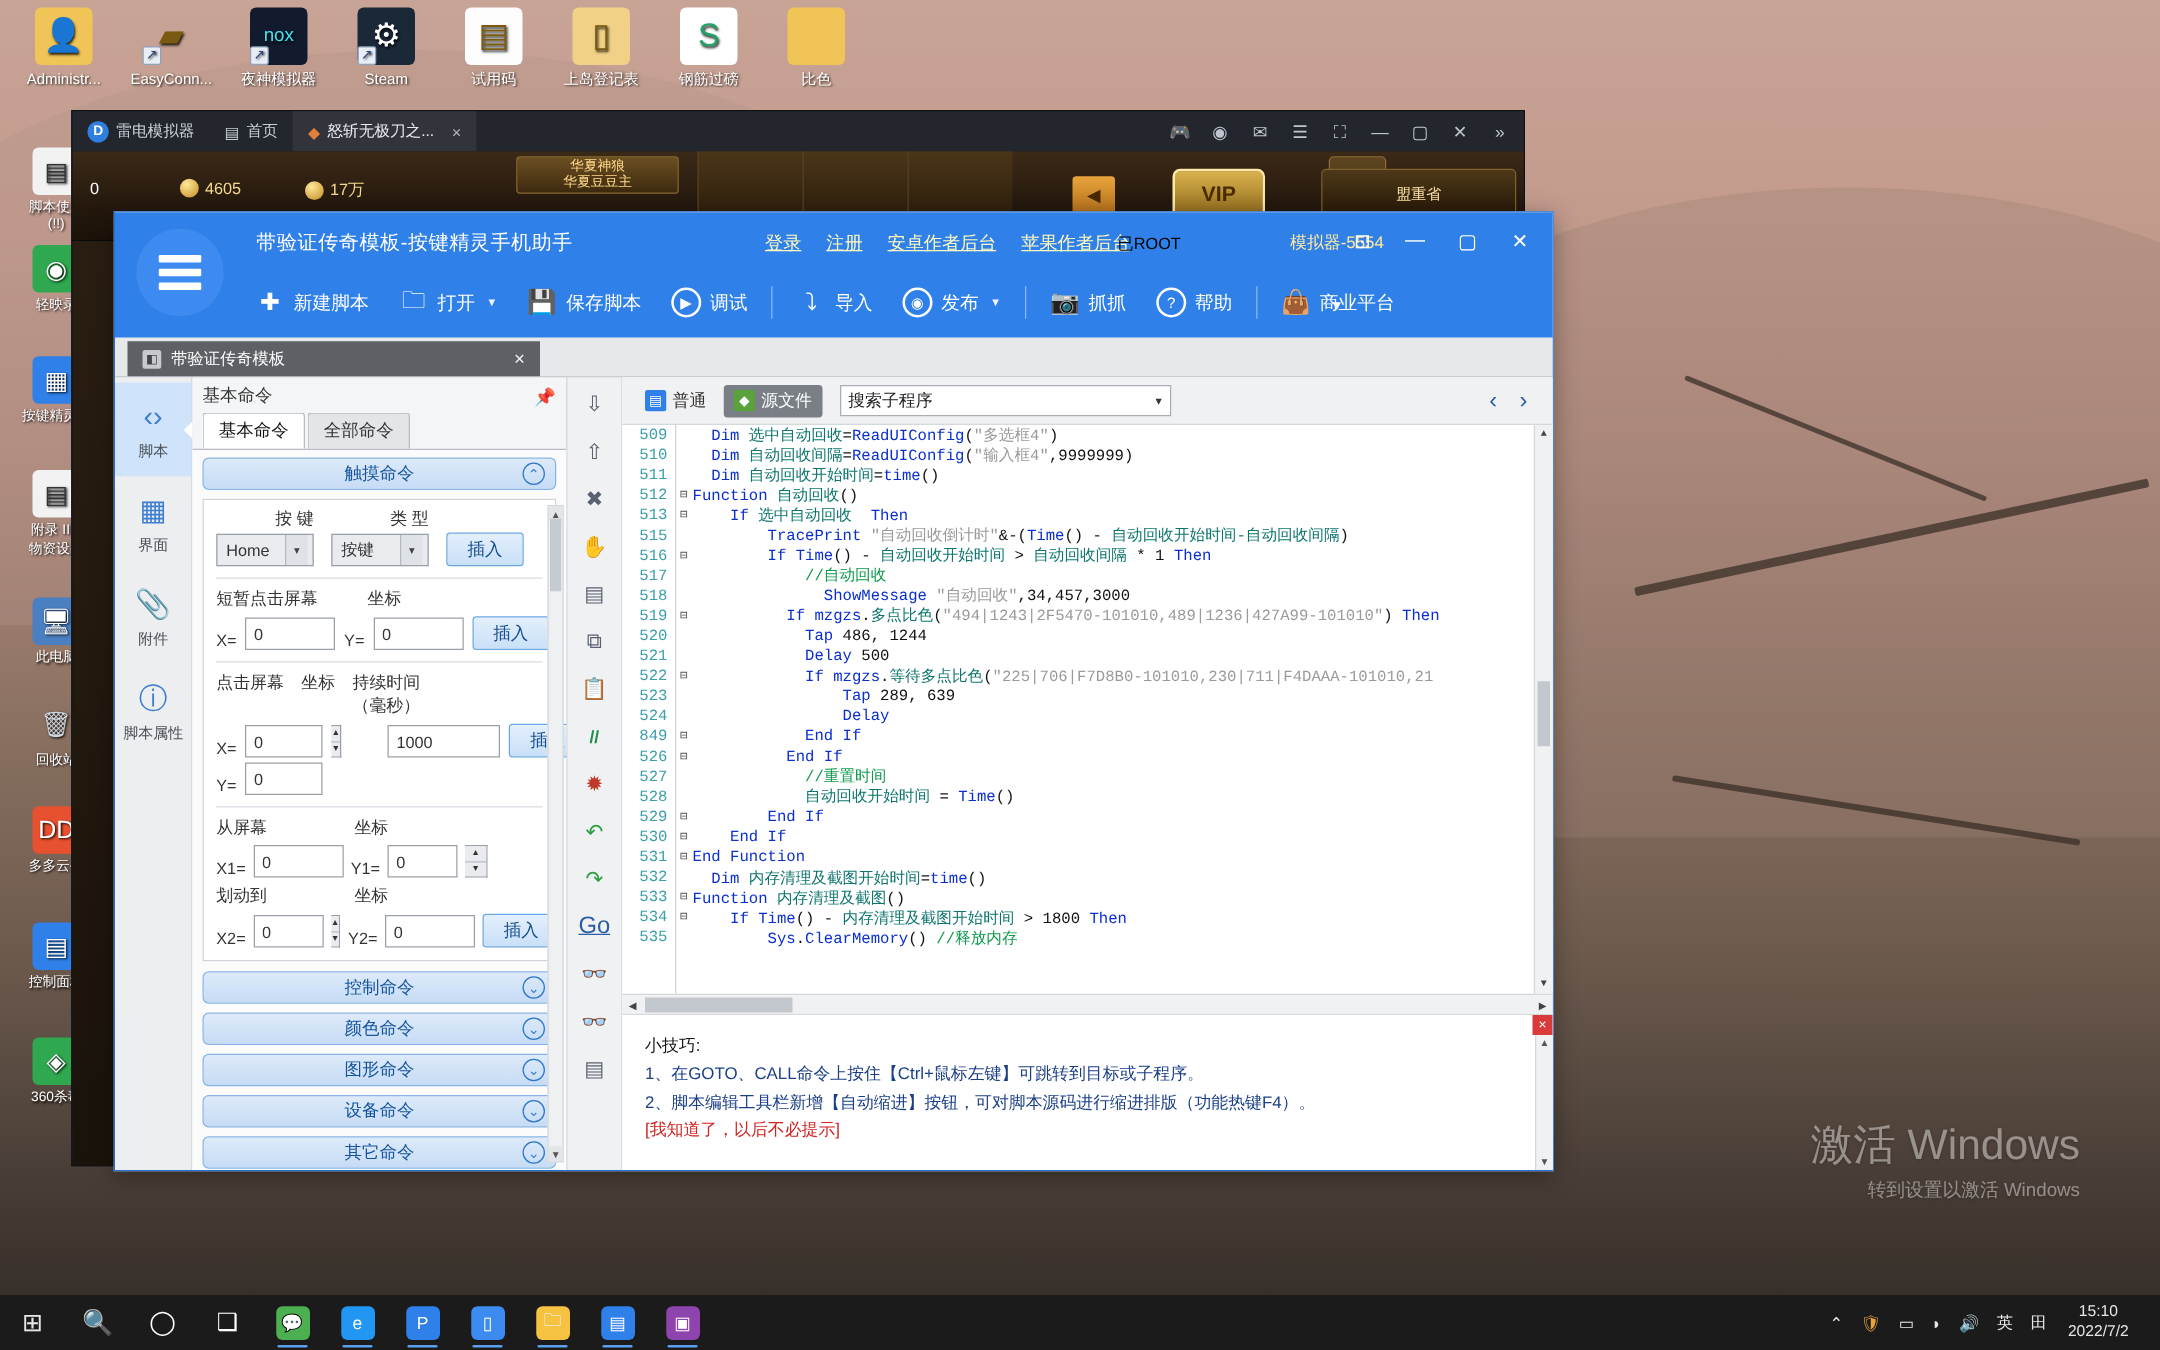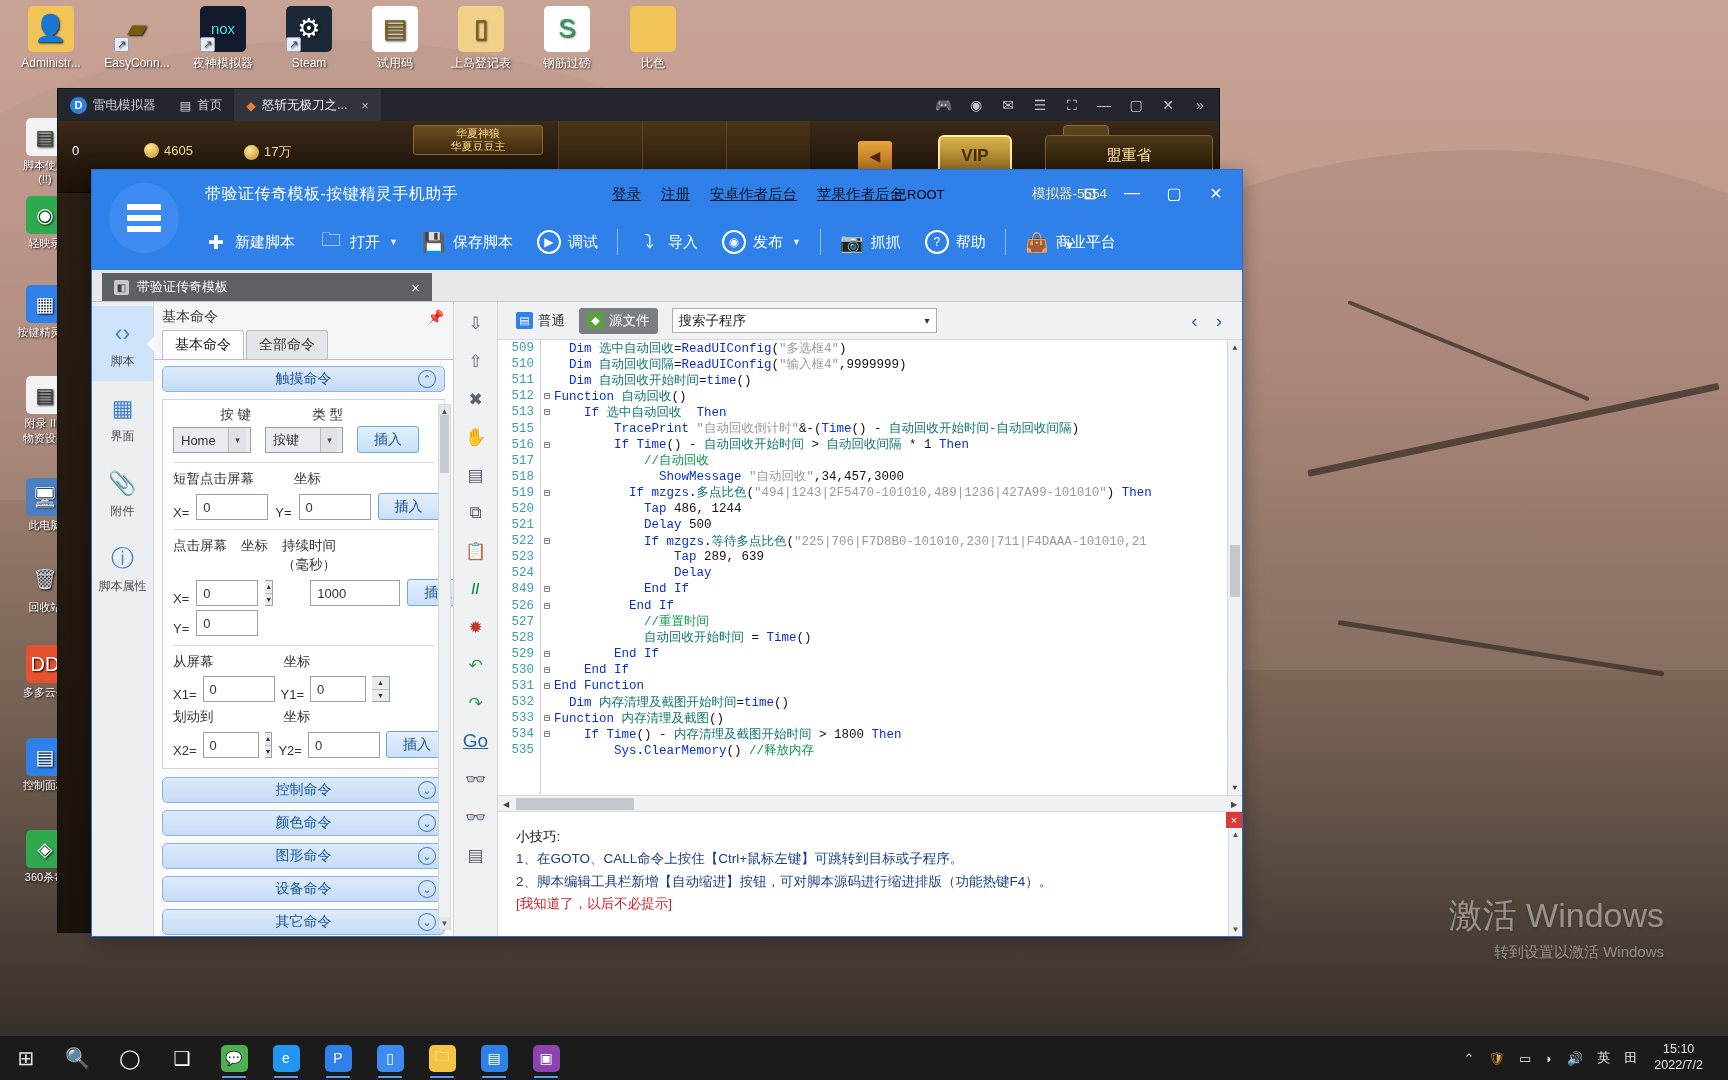--- a/index.html
+++ b/index.html
@@ -77,22 +77,22 @@
     position:absolute;left:355px;top:4px;width:130px;height:30px;border-radius:3px;
     background:linear-gradient(180deg,#6c4f22,#3d2a0f);color:#ffd98a;font-size:11px;
     display:flex;flex-direction:column;align-items:center;justify-content:center;line-height:1.15;
     border:1px solid #8a6a30;}
   .gvip{ position:absolute;top:14px;left:880px;width:74px;height:42px;border-radius:6px;
     background:linear-gradient(180deg,#d9b34d,#8a6417);color:#4a2c00;font-weight:bold;font-size:17px;
     display:flex;align-items:center;justify-content:center;border:2px solid #ffe9a8;}
   .gmap{ position:absolute;right:110px;top:4px;width:46px;height:64px;border-radius:4px;
     background:linear-gradient(180deg,#5d4520,#2b1d0a);color:#ffdf9c;font-size:13px;
     display:flex;align-items:center;justify-content:center;border:1px solid #8d6c33;}
-  .gzone{ position:absolute;right:6px;top:14px;width:168px;height:40px;border-radius:4px;
-    background:linear-gradient(180deg,#4d3818,#241707);color:#ffe3a6;font-size:15px;
+  .gzone{ position:absolute;right:6px;top:14px;width:156px;height:40px;border-radius:4px;
+    background:linear-gradient(180deg,#4d3818,#241707);color:#ffe3a6;font-size:12px;
     display:flex;align-items:center;justify-content:center;border:1px solid #7e602c;}
   .garrow{ position:absolute;left:800px;top:20px;width:34px;height:30px;border-radius:3px;
     background:linear-gradient(180deg,#e8a43c,#b5701a);display:flex;align-items:center;justify-content:center;
     color:#4a2800;font-size:14px;}
   #game-scene{ position:absolute;left:0;right:0;top:72px;bottom:0;
     background:linear-gradient(180deg,#2a1e12 0%,#1a130b 100%); }
 
   
   #livepanel{
     position:absolute;right:6px;top:72px;width:330px;height:240px;
@@ -111,21 +111,21 @@
     display:flex; flex-direction:column;
   }
   #kw-head { background:#2f80e8; color:#fff; height:100px; position:relative; flex:0 0 auto; }
   #kw-logo {
     position:absolute; left:17px; top:13px; width:70px; height:70px; border-radius:50%;
     background:#3d8bf0; display:flex; align-items:center; justify-content:center; flex-direction:column; gap:5px;
   }
   #kw-logo i { display:block;width:34px;height:6px;background:#fff;border-radius:1px; }
   #kw-title { position:absolute; left:113px; top:14px; font-size:16px; letter-spacing:.5px; }
   #kw-links { position:absolute; left:520px; top:15px; display:flex; gap:20px; font-size:14.5px; }
-  #kw-links a { color:#0f172a; text-decoration:underline; cursor:pointer; }
+  #kw-links a { color:#fef9c3; text-decoration:underline; cursor:pointer; }
   #kw-root { position:absolute; left:802px; top:16px; color:#000000; font-size:13px; }
   #kw-emu { position:absolute; left:940px; top:15px; display:flex;align-items:center;gap:36px;
     color:#ffe9a0; font-size:13.5px;flex-direction:column; }
   #kw-emu .car { color:#fff; font-size:11px; }
   #kw-winbtns{ position:absolute; right:6px; top:8px; display:flex; gap:2px; }
   #kw-winbtns span{ width:40px;height:30px;display:flex;align-items:center;justify-content:center;
     color:#fff;font-size:16px; }
   #kw-toolbar { position:absolute; left:100px; top:54px; right:10px; display:flex; align-items:center; gap:0; }
   .tbtn { display:flex; align-items:center; gap:7px; padding:6px 12px; color:#fff; font-size:15px; cursor:pointer;}
   .tbtn .ic { width:24px;height:24px;display:flex;align-items:center;justify-content:center;font-size:19px; }

